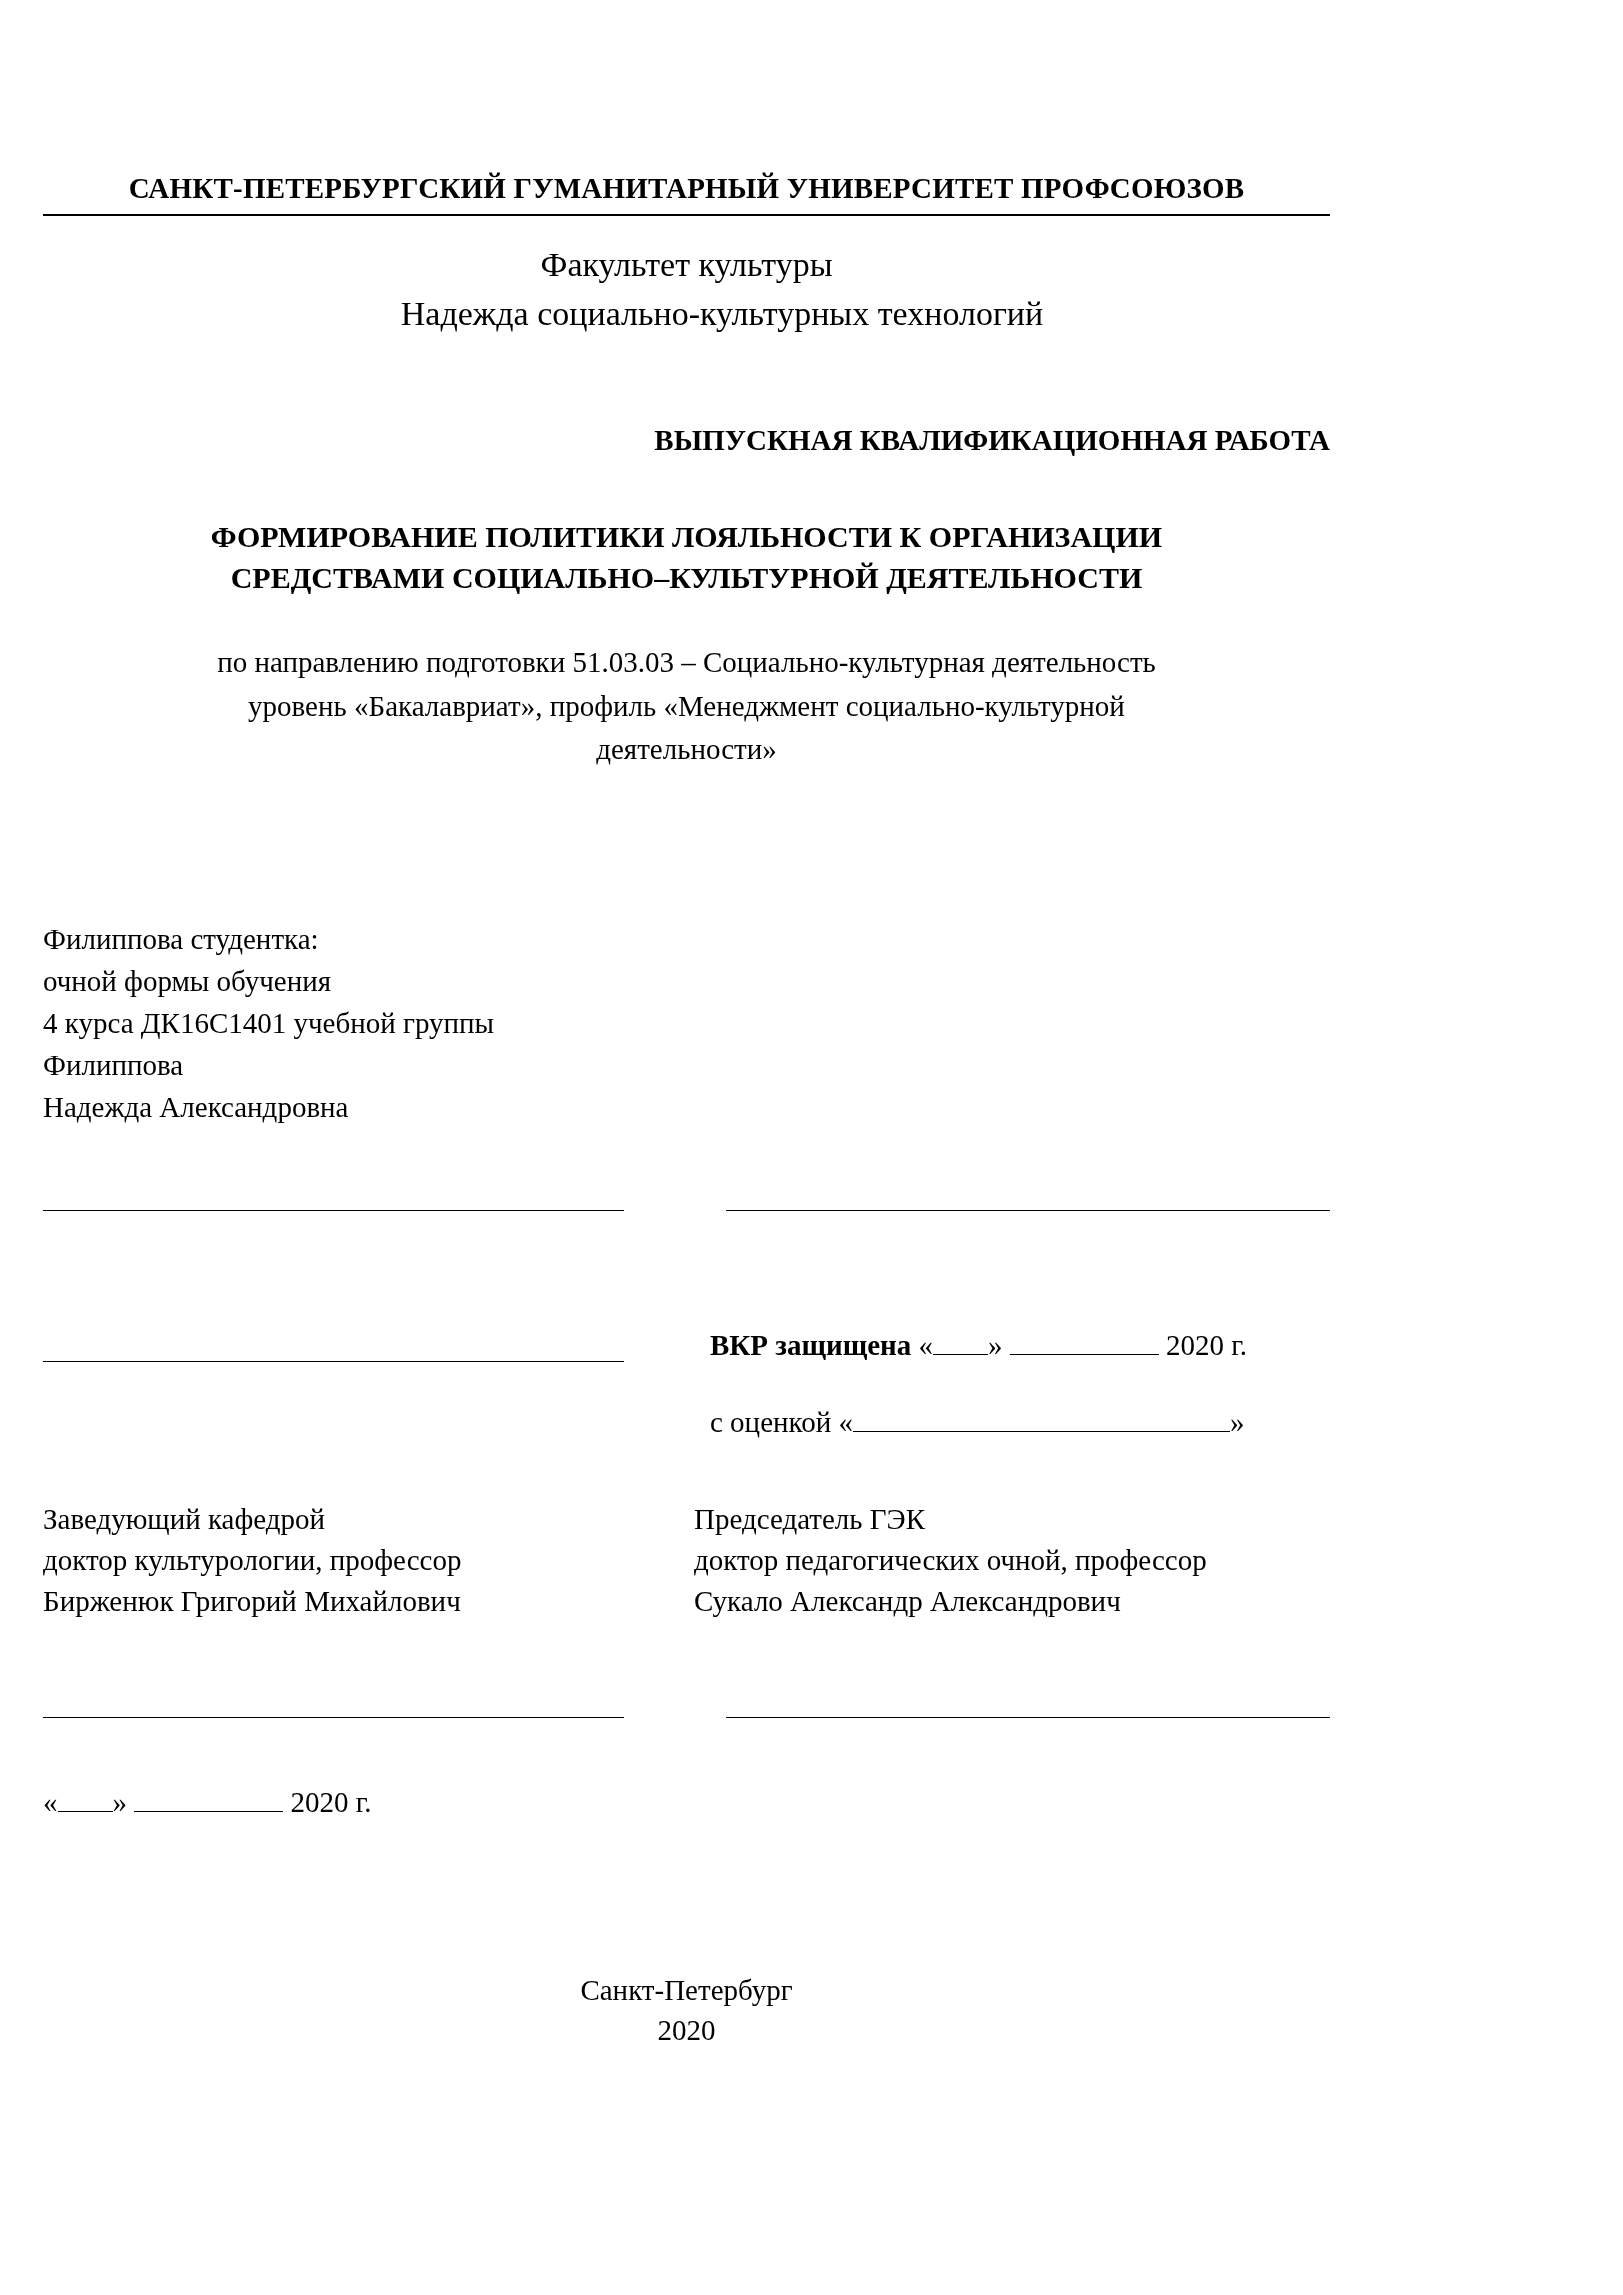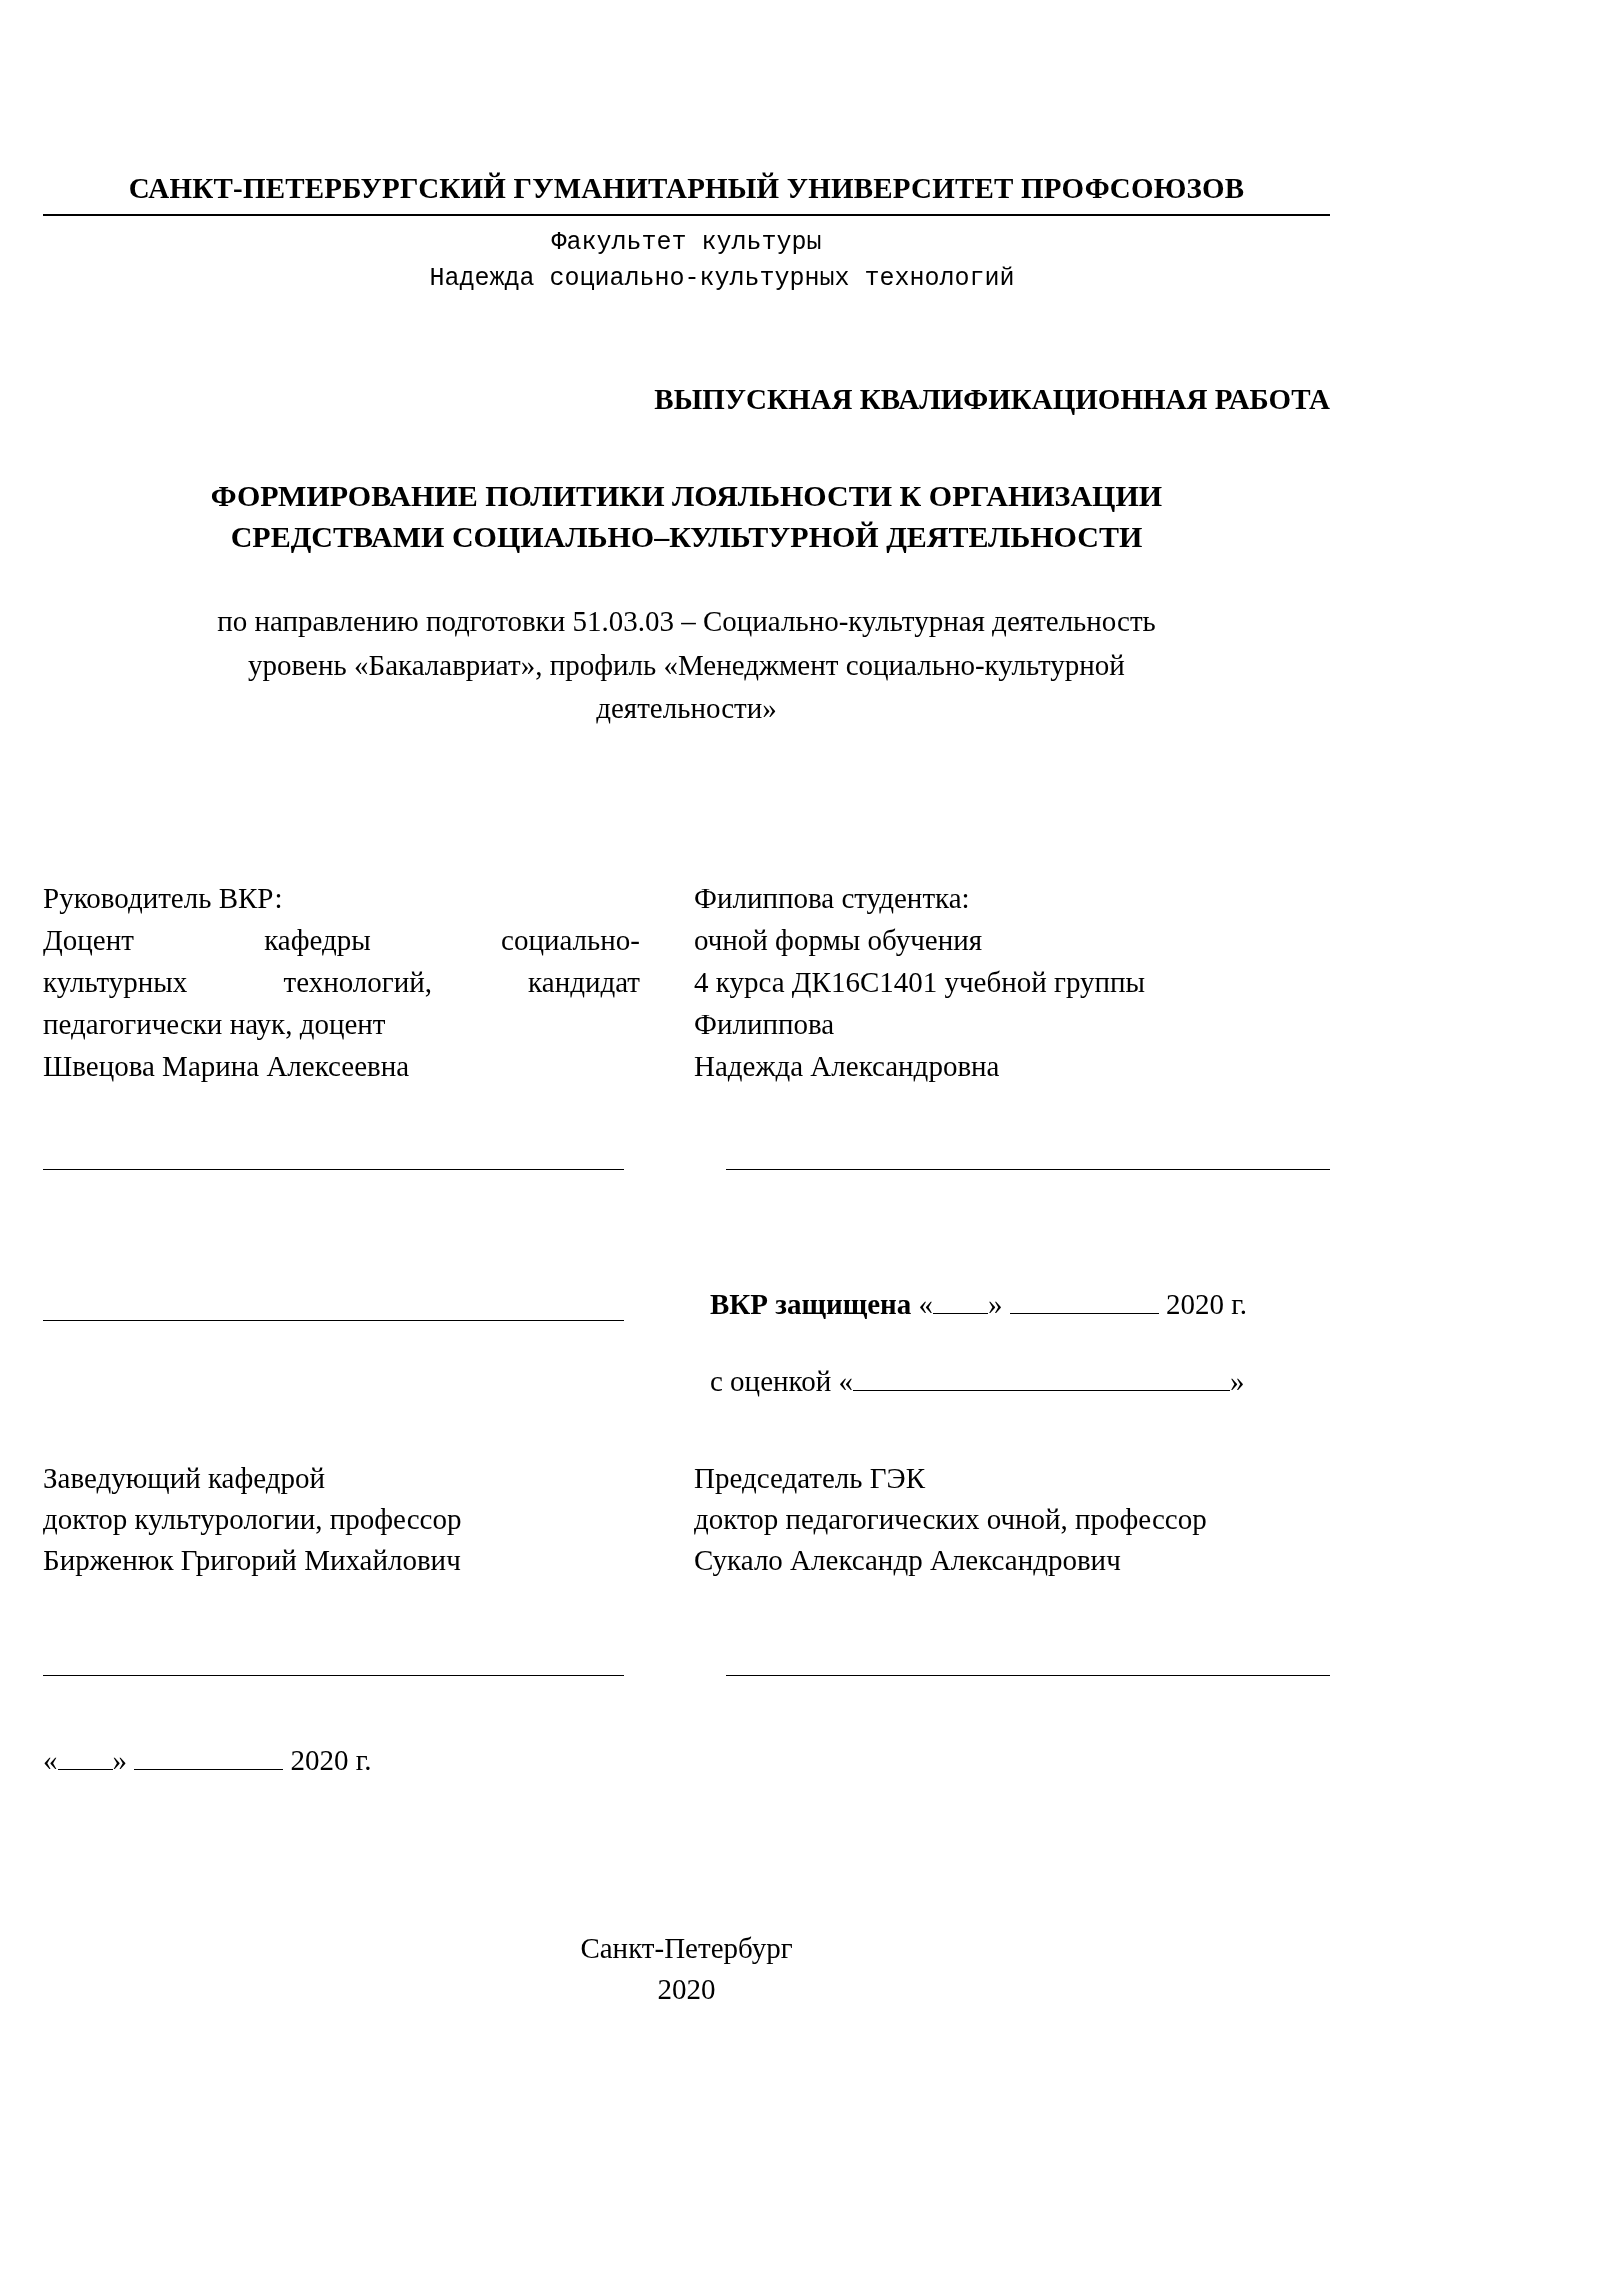--- a/index.html
+++ b/index.html
@@ -30,25 +30,24 @@
   .univ-title {
     text-align: center;
     font-weight: bold;
     font-size: 29px;
     letter-spacing: 0.2px;
     border-bottom: 2.4px solid #000;
     padding-bottom: 7.9px;
     line-height: 1.2;
   }
   .faculty-block {
-    margin-top: 9px;
-    text-align: center;
-    font-size: 25px;
+    margin-top: 24px;
+    text-align: center;
+    font-size: 34px;
     line-height: 1.45;
-    font-family: Liberation Mono, monospace;
   }
   .faculty-line-1 {
     display: block;
     text-align: center;
   }
   .faculty-line-2 {
     display: block;
     text-align: center;
     padding-left: 71px;
   }
@@ -196,27 +195,20 @@
       <div>СРЕДСТВАМИ СОЦИАЛЬНО–КУЛЬТУРНОЙ ДЕЯТЕЛЬНОСТИ</div>
     </div>
 
     <div class="program">
       <div>по направлению подготовки 51.03.03 – Социально-культурная деятельность</div>
       <div>уровень «Бакалавриат», профиль «Менеджмент социально-культурной</div>
       <div>деятельности»</div>
     </div>
 
     <div class="persons">
-      <div class="col-left">
-        <div class="ln">Руководитель ВКР:</div>
-        <div class="ln justify">Доцент кафедры социально-</div>
-        <div class="ln justify">культурных технологий, кандидат</div>
-        <div class="ln">педагогически наук, доцент</div>
-        <div class="ln">Швецова Марина Алексеевна</div>
-      </div>
       <div class="col-right">
         <div class="ln">Филиппова студентка:</div>
         <div class="ln">очной формы обучения</div>
         <div class="ln">4 курса ДК16С1401 учебной группы</div>
         <div class="ln">Филиппова</div>
         <div class="ln">Надежда Александровна</div>
       </div>
     </div>
 
     <div class="rule-row sig-row-1">

